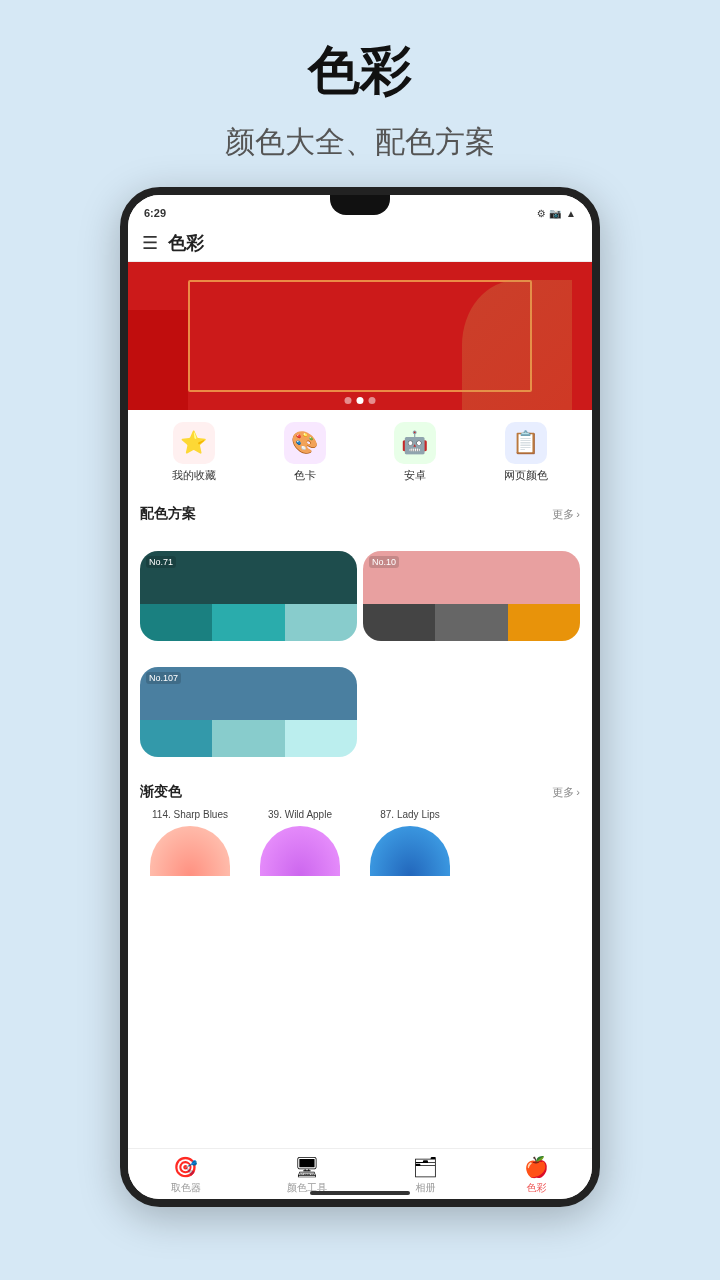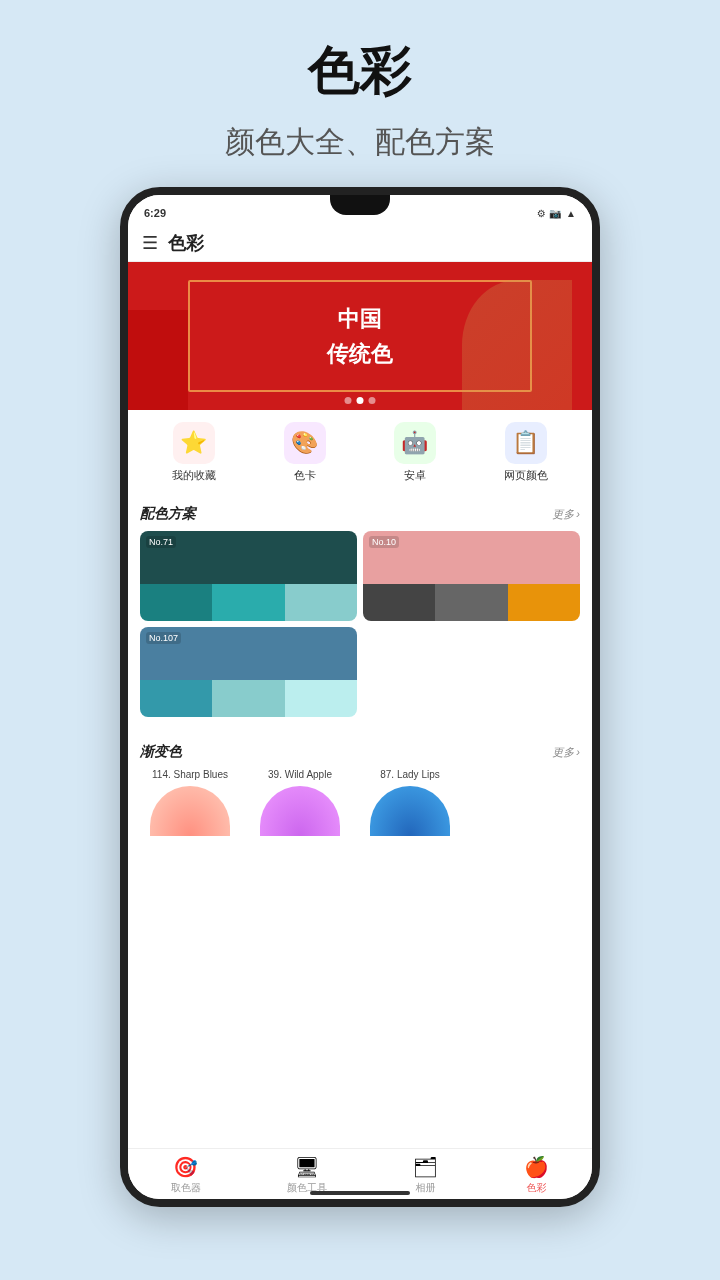--- a/index.html
+++ b/index.html
@@ -158,37 +158,37 @@
     .section {
       background: #fff;
       margin-top: 6px;
       padding: 8px 12px;
     }
     .section-header {
       display: flex;
       justify-content: space-between;
       align-items: center;
       margin-bottom: 8px;
-      font-style: italic;
     }
     .section-title { font-size: 14px; font-weight: 600; color: #222; }
     .section-more { font-size: 11px; color: #888; display: flex; align-items: center; gap: 2px; }
 
     
     .palettes-grid {
       display: grid;
       grid-template-columns: 1fr 1fr;
       gap: 6px;
     }
     .palette-card {
-      border-radius: 8px;
+      border-radius: 18px;
       overflow: hidden;
       height: 90px;
       position: relative;
       cursor: pointer;
+      margin-top: 20px;
     }
     .palette-num {
       position: absolute;
       top: 5px;
       left: 6px;
       font-size: 9px;
       color: #fff;
       z-index: 2;
       background: rgba(0,0,0,0.15);
       padding: 1px 3px;
@@ -311,24 +311,20 @@
       <span class="hamburger-icon">☰</span>
       <span class="app-title">色彩</span>
     </div>
 
     <div class="scrollable">
 
       <div class="banner">
         <div class="banner-border"></div>
         <div class="banner-deco"></div>
         <div class="banner-left-deco"></div>
-        <div class="banner-text-main">
-          <div>中国</div>
-          <div>传统色</div>
-        </div>
         <div class="banner-dots">
           <div class="dot"></div>
           <div class="dot active"></div>
           <div class="dot"></div>
         </div>
       </div>
 
       <div class="category-row">
         <div class="category-item">
           <div class="category-icon" style="background:#fff0f0;">⭐</div>

